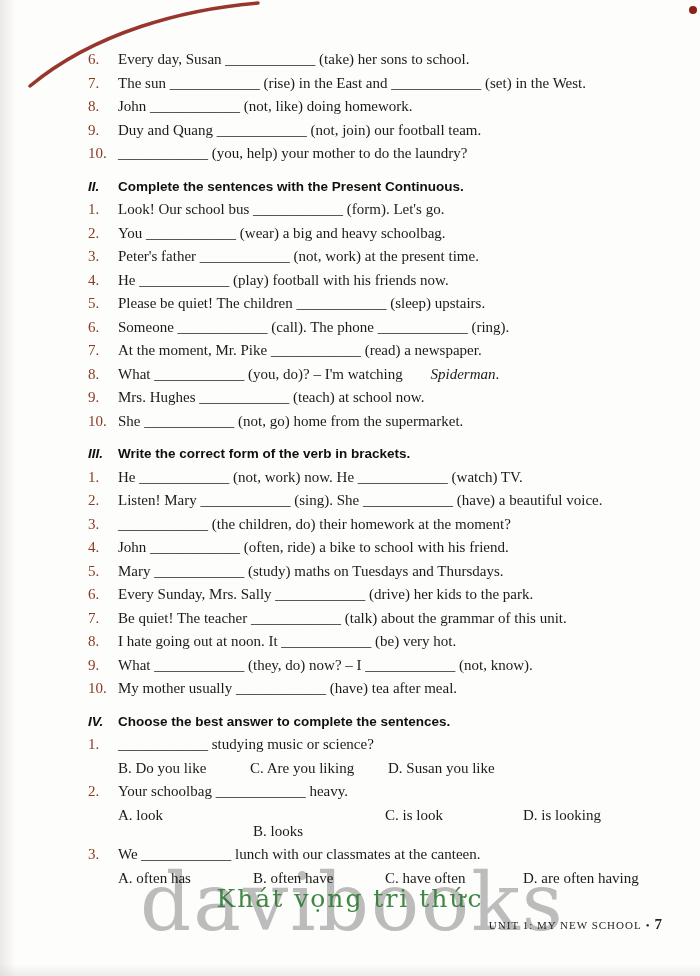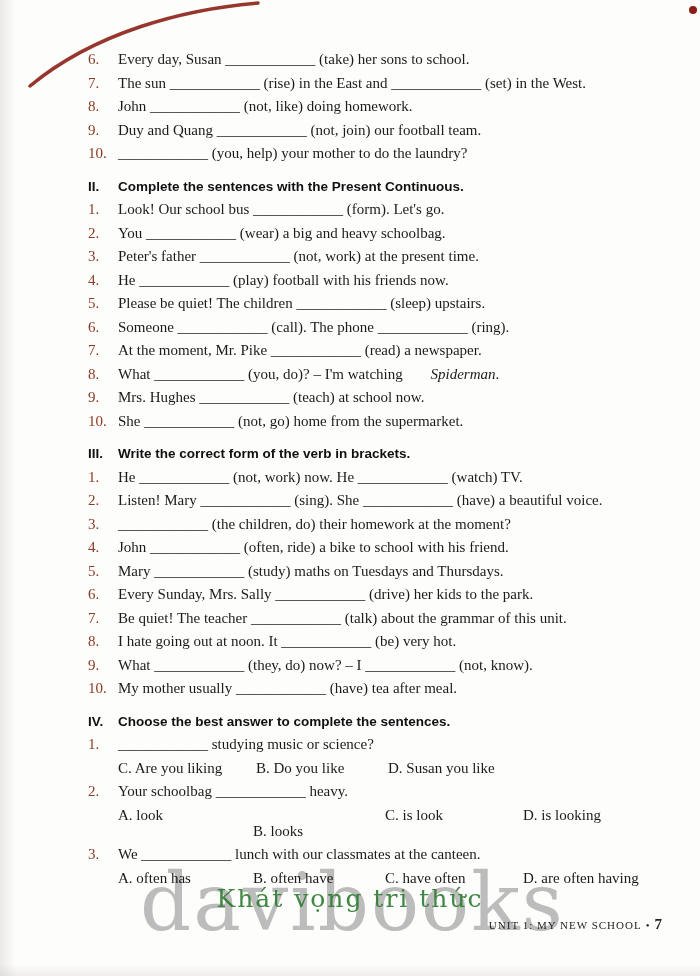--- a/index.html
+++ b/index.html
@@ -55,21 +55,21 @@
     color: var(--item-number-color, #8b3a22);
   }
   .txt { flex: 1; }
   .sec-head {
     display: flex;
     font-family: "Liberation Sans", sans-serif;
     font-weight: bold;
     font-size: 13.5px;
     color: var(--section-heading-color, #101010);
   }
-  .sec-head .num { color: var(--section-heading-color, #101010); }
+  .sec-head .num { color: var(--section-heading-color, #101010); font-style: italic; }
   .options { display: flex; }
   .opt { white-space: nowrap; }
   .watermark {
     position: absolute;
     left: 140px; top: 856px;
     font-family: "DejaVu Serif", serif;
     font-size: 80px;
     letter-spacing: 2px;
     color: var(--watermark-color, #b3b3b3);
     mix-blend-mode: multiply;
@@ -231,22 +231,22 @@
           <span class="num">IV.</span>
           <span class="txt">Choose the best answer to complete the sentences.</span>
         </div>
         <div class="row">
           <span class="num">1.</span>
           <span class="txt">____________ studying music or science?</span>
         </div>
         <div class="row">
           <span class="num"></span>
           <span class="txt options">
+            <span class="opt" style="width: 132px;">B. Do you like</span>
             <span class="opt" style="width: 138px;">C. Are you liking</span>
-            <span class="opt" style="width: 132px;">B. Do you like</span>
             <span class="opt">D. Susan you like</span>
           </span>
         </div>
         <div class="row">
           <span class="num">2.</span>
           <span class="txt">Your schoolbag ____________ heavy.</span>
         </div>
         <div class="row">
           <span class="num"></span>
           <span class="txt options">

